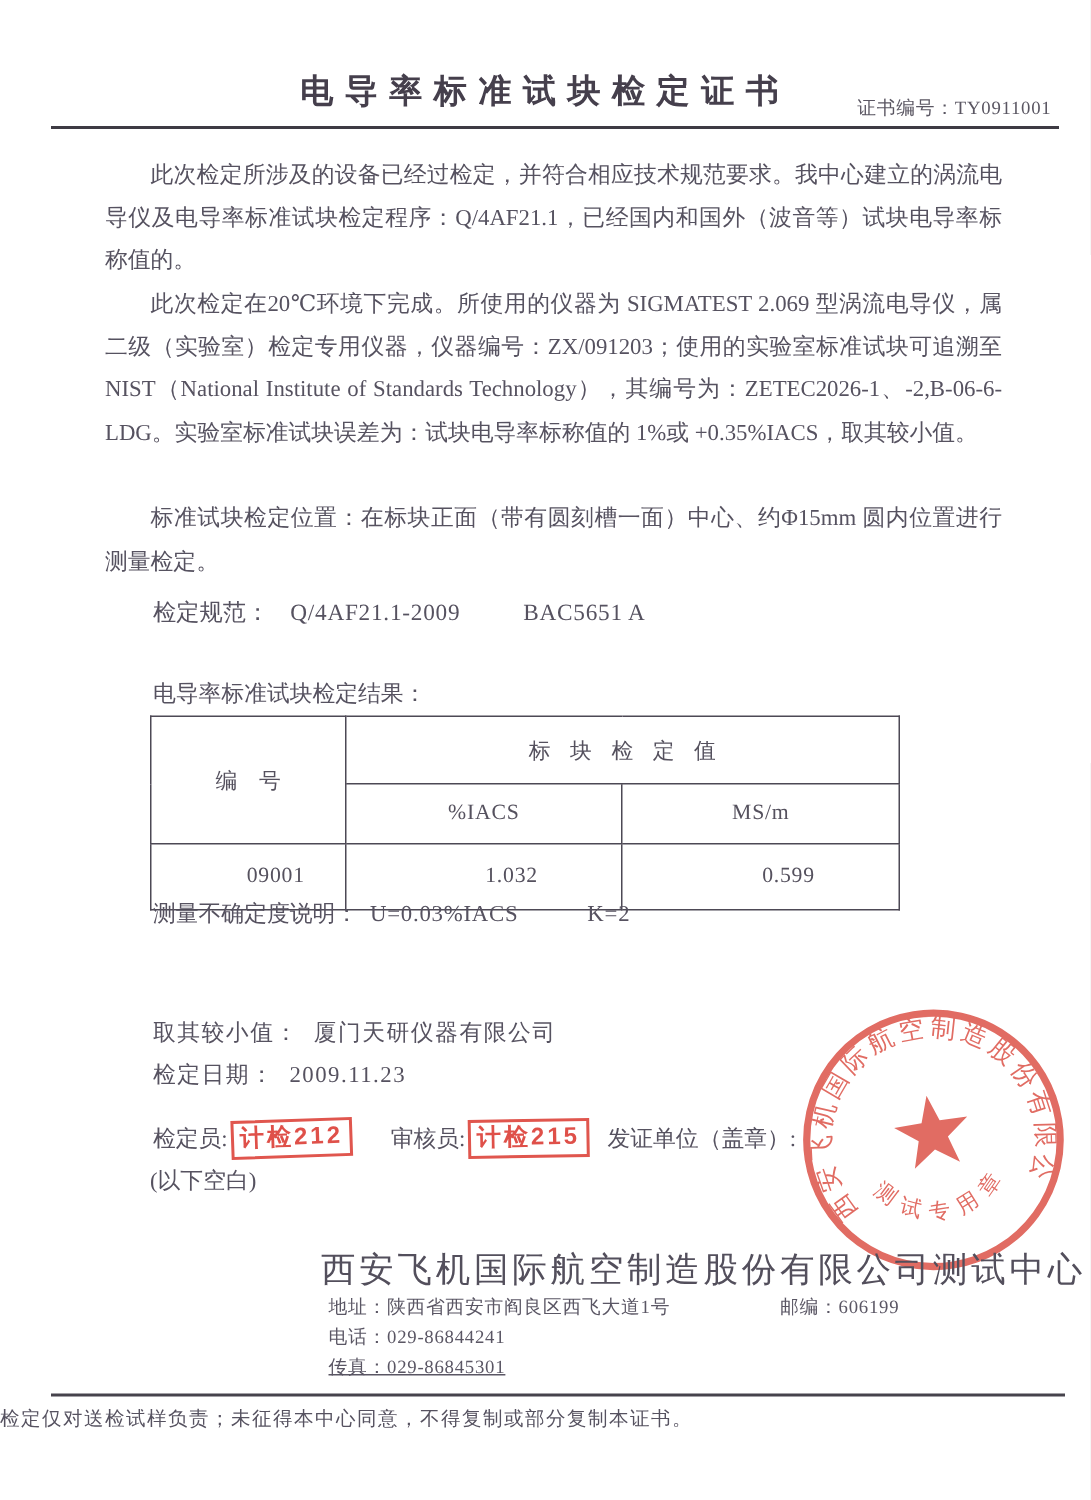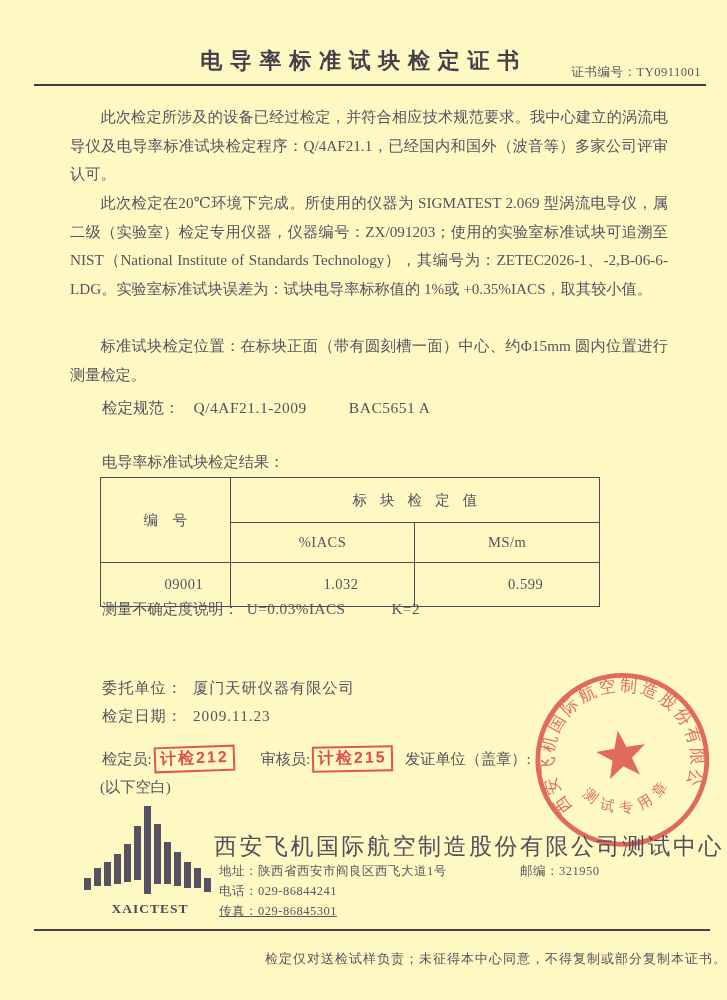--- a/index.html
+++ b/index.html
@@ -1,21 +1,21 @@
 <!DOCTYPE html>
 <html><head>
 <meta charset="utf-8">
 <style>
   html,body{margin:0;padding:0;}
   body{background:#e8e8e6;}
   .page{
     position:relative;
     width:727px;height:1000px;
     margin:0 auto;
-    background:#fef9c3;
+    background:#ffffff;
     font-family:"Liberation Serif","DejaVu Serif",serif;
     color:#565260;
     overflow:hidden;
   }
   .title{
     position:absolute;top:46px;left:0;width:100%;
     text-align:center;font-size:22px;font-weight:bold;
     letter-spacing:0.35em;color:#453f4c;
   }
   .cert-no{
@@ -76,38 +76,38 @@
   .footer-company{
     position:absolute;left:214px;top:831px;font-size:23px;
     letter-spacing:2.5px;color:#534f5c;
   }
   .footer-small{position:absolute;font-size:12.5px;color:#5a5664;letter-spacing:0.5px;}
   .f-address{left:219px;top:863px;}
   .f-zip{left:520px;top:863px;}
   .f-phone{left:219px;top:883px;}
   .f-fax{left:219px;top:903px;text-decoration:underline;}
   .disclaimer{
-    position:absolute;top:937px;left:0;width:100%;text-align:right;
-    font-size:13px;color:#565260;letter-spacing:1px;margin-top:13px;
+    position:absolute;top:937px;left:0;width:100%;text-align:left;
+    font-size:13px;color:#565260;letter-spacing:1px;
   }
 </style>
 </head>
 <body>
 
 <div class="page">
 
   <div class="title">电导率标准试块检定证书</div>
 
   <div class="cert-no">
     <span>证书编号：</span><span>TY0911001</span>
   </div>
 
   <div class="rule-top"></div>
 
-  <div class="para p1">此次检定所涉及的设备已经过检定，并符合相应技术规范要求。我中心建立的涡流电导仪及电导率标准试块检定程序：Q/4AF21.1，已经国内和国外（波音等）多家公司评审认可。</div>
+  <div class="para p1">此次检定所涉及的设备已经过检定，并符合相应技术规范要求。我中心建立的涡流电导仪及电导率标准试块检定程序：Q/4AF21.1，已经国内和国外（波音等）试块电导率标称值的。</div>
   <div class="para p2">此次检定在20℃环境下完成。所使用的仪器为 SIGMATEST 2.069 型涡流电导仪，属二级（实验室）检定专用仪器，仪器编号：ZX/091203；使用的实验室标准试块可追溯至 NIST（National Institute of Standards Technology），其编号为：ZETEC2026-1、-2,B-06-6-LDG。实验室标准试块误差为：试块电导率标称值的 1%或 +0.35%IACS，取其较小值。</div>
   <div class="para p3">标准试块检定位置：在标块正面（带有圆刻槽一面）中心、约Φ15mm 圆内位置进行测量检定。</div>
 
   <div class="spec-line">
     <span>检定规范：</span><span class="v1">Q/4AF21.1-2009</span><span class="v2">BAC5651 A</span>
   </div>
 
   <div class="results-heading">电导率标准试块检定结果：</div>
 
   <table class="results">
@@ -127,21 +127,21 @@
       </tr>
     </tbody>
   </table>
 
   <div class="uncertainty">
     <span>测量不确定度说明：</span><span class="uval">U=0.03%IACS</span><span class="kval">K=2</span>
   </div>
 
 
   <div class="client-line">
-    <span>委托单位：</span><span class="val">厦门天研仪器有限公司</span>
+    <span>取其较小值：</span><span class="val">厦门天研仪器有限公司</span>
   </div>
 
   <div class="date-line">
     <span>检定日期：</span><span class="val">2009.11.23</span>
   </div>
 
   <div class="signoff">
     <span>检定员:</span>
     <span class="stamp">计检212</span>
     <span class="gap26"></span>
@@ -159,46 +159,28 @@
     <path id="sealArcBottom" d="M 58,137 A 55,55 0 0 0 142,137" fill="none"></path>
     <text font-size="17.5" letter-spacing="3.2" fill="#dd584e">
       <textPath href="#sealArc">西安飞机国际航空制造股份有限公司</textPath>
     </text>
     <text font-size="15" letter-spacing="7" fill="#dd584e" text-anchor="middle">
       <textPath href="#sealArcBottom" startOffset="50%">测试专用章</textPath>
     </text>
     <polygon fill="#dd584e" points="100,71 93.65,89.26 74.32,89.66 89.73,101.34 84.13,119.84 100,108.8 115.87,119.84 110.27,101.34 125.68,89.66 106.35,89.26"></polygon>
   </svg>
 
-  <div class="logo">
-    <div class="logo-bars">
-      <div class="bar" style="left:0px;top:72px;height:12px;"></div>
-      <div class="bar" style="left:10px;top:62px;height:18px;"></div>
-      <div class="bar" style="left:20px;top:56px;height:24px;"></div>
-      <div class="bar" style="left:30px;top:48px;height:30px;"></div>
-      <div class="bar" style="left:40px;top:38px;height:38px;"></div>
-      <div class="bar" style="left:50px;top:20px;height:54px;"></div>
-      <div class="bar" style="left:60px;top:0px;height:88px;"></div>
-      <div class="bar" style="left:70px;top:18px;height:60px;"></div>
-      <div class="bar" style="left:80px;top:36px;height:42px;"></div>
-      <div class="bar" style="left:90px;top:46px;height:34px;"></div>
-      <div class="bar" style="left:100px;top:56px;height:26px;"></div>
-      <div class="bar" style="left:110px;top:62px;height:20px;"></div>
-      <div class="bar" style="left:120px;top:72px;height:14px;"></div>
-    </div>
-    <div class="logo-text">XAICTEST</div>
-  </div>
 
   <div class="footer-company">西安飞机国际航空制造股份有限公司测试中心</div>
 
   <div class="footer-small f-address">
     <span>地址：</span><span>陕西省西安市阎良区西飞大道1号</span>
   </div>
   <div class="footer-small f-zip">
-    <span>邮编：</span><span>321950</span>
+    <span>邮编：</span><span>606199</span>
   </div>
   <div class="footer-small f-phone">
     <span>电话：</span><span>029-86844241</span>
   </div>
   <div class="footer-small f-fax">
     <span>传真：</span><span>029-86845301</span>
   </div>
 
   <div class="rule-bottom"></div>
 

